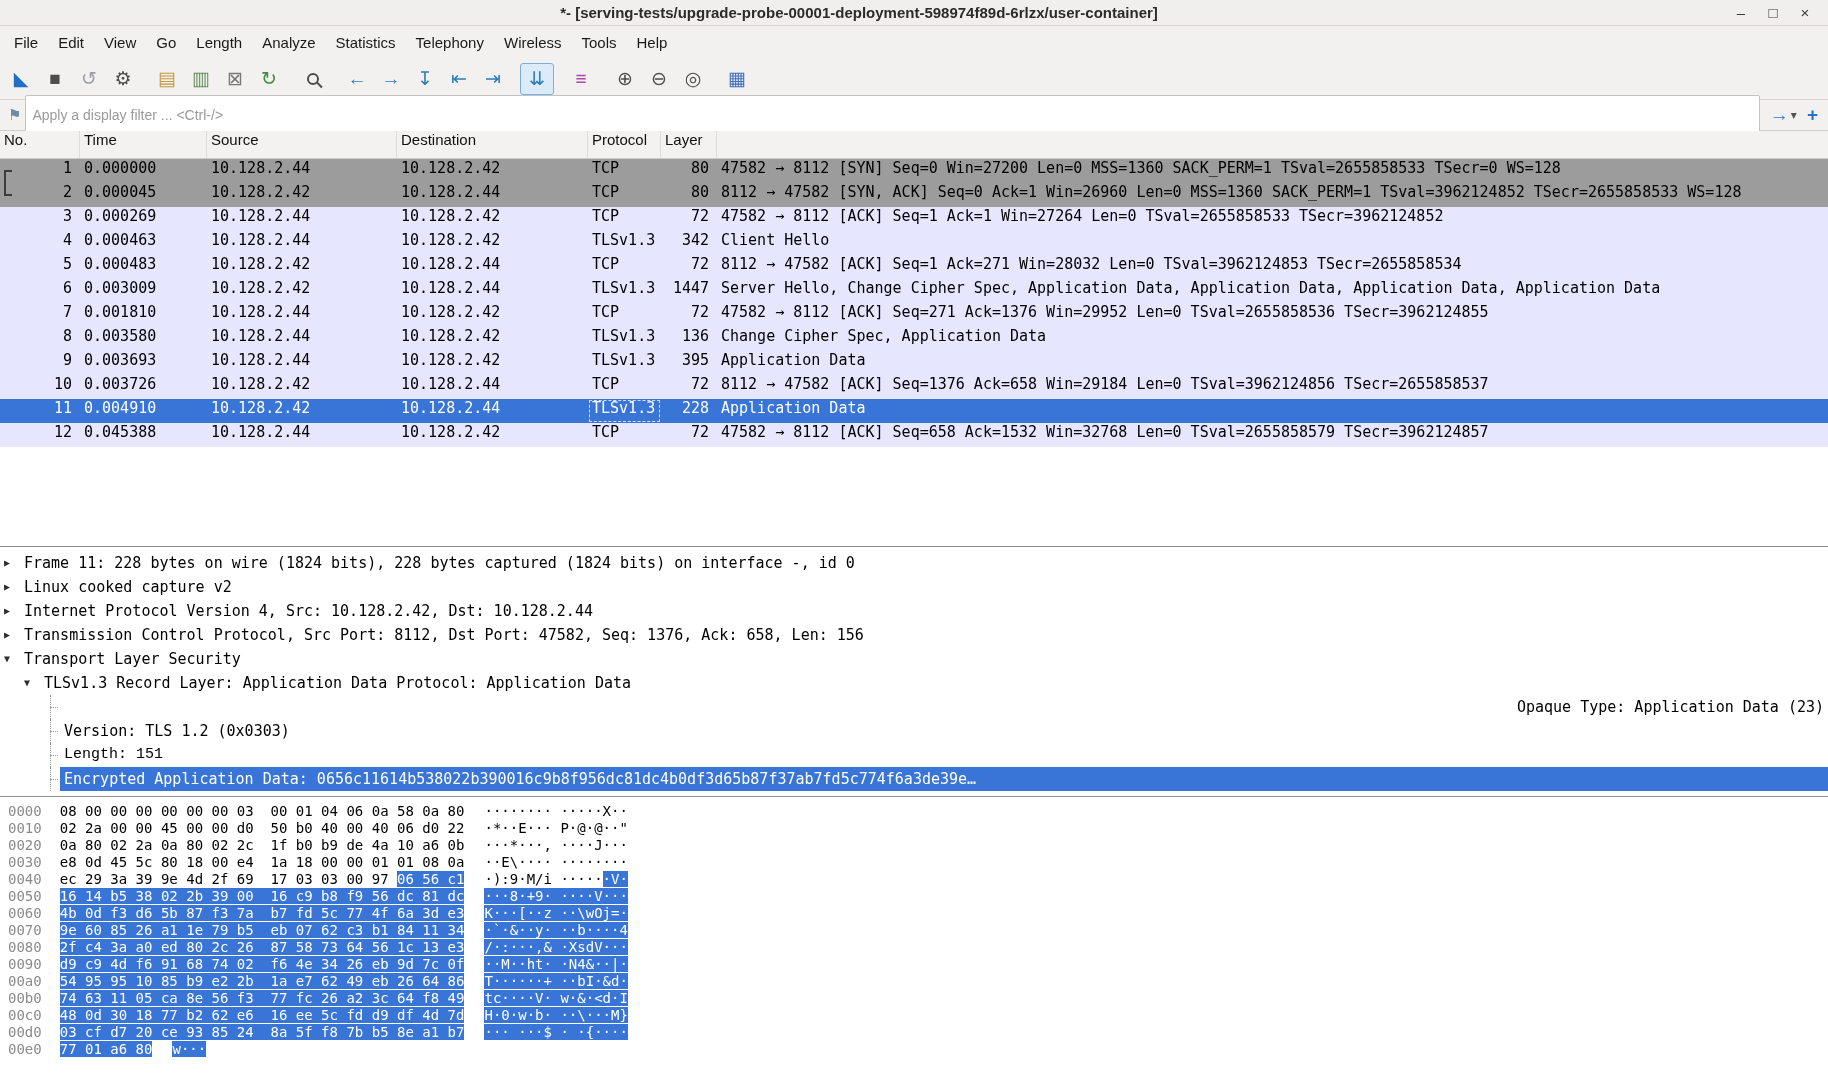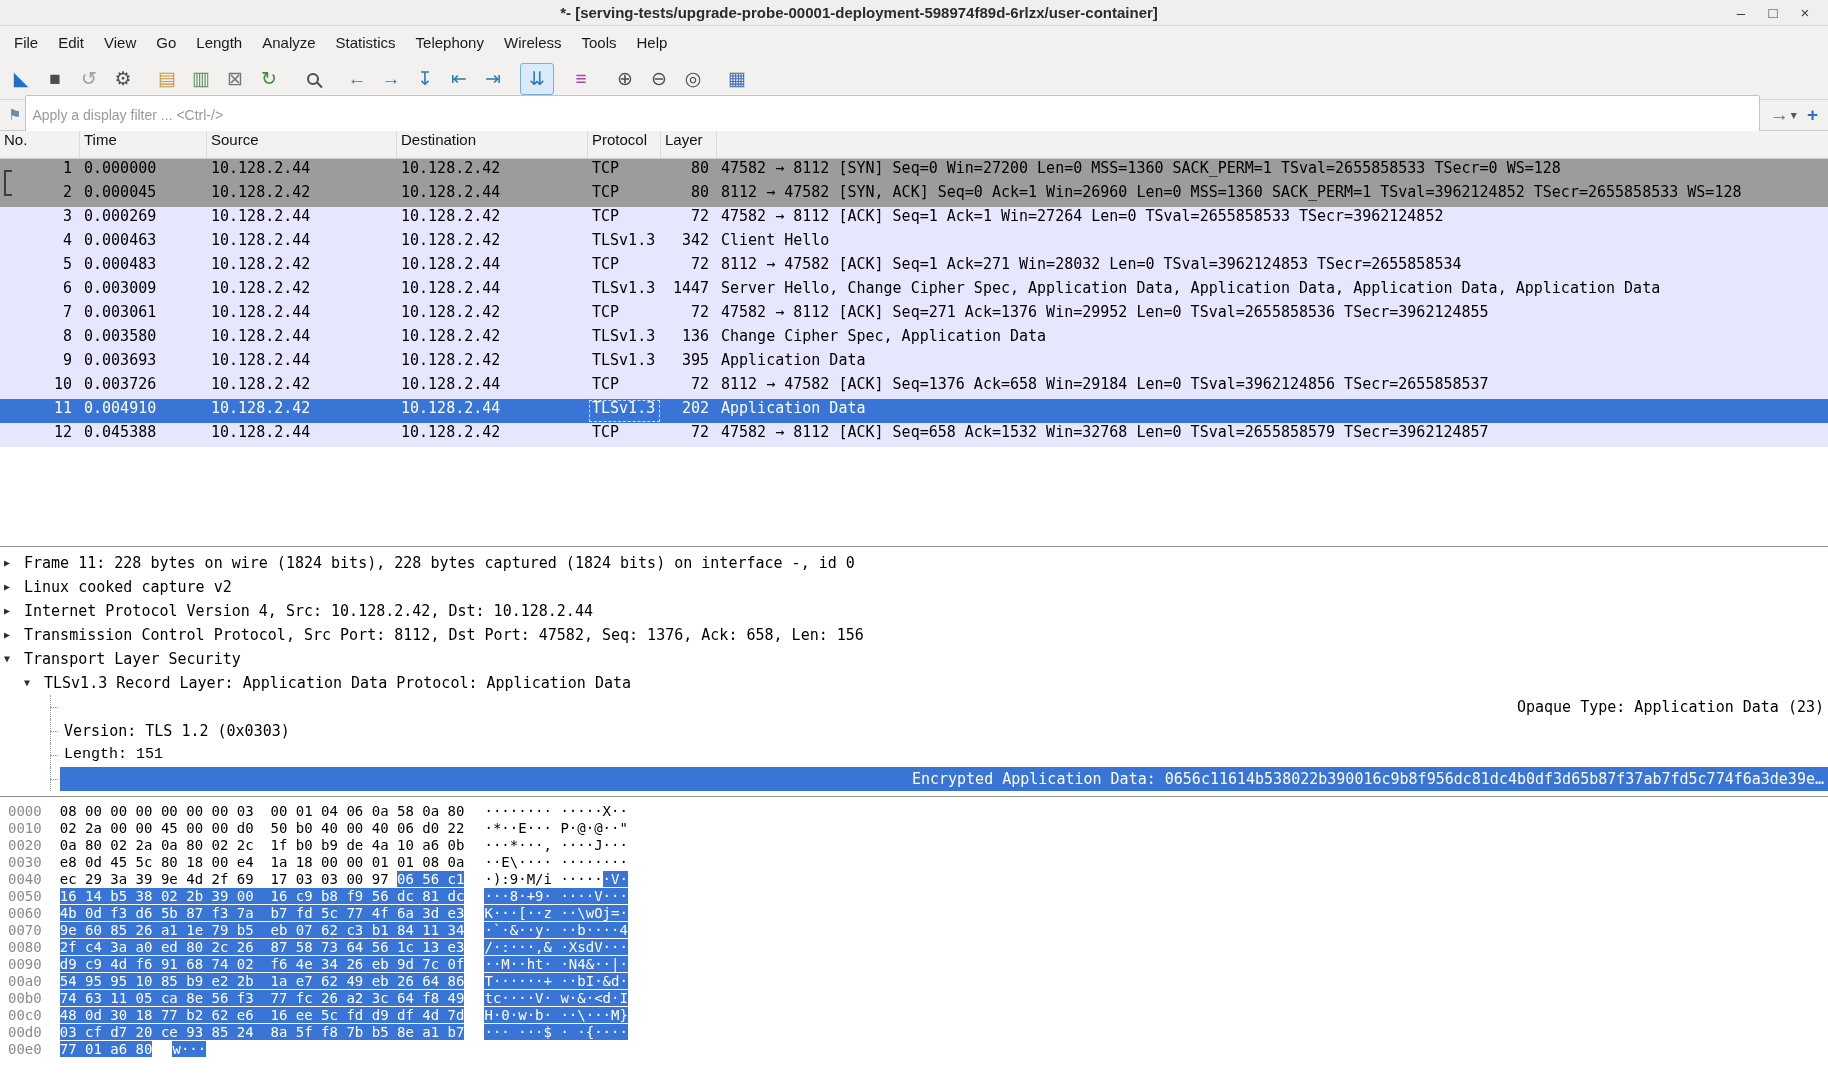--- a/index.html
+++ b/index.html
@@ -67,21 +67,21 @@
   .details { height:250px; padding-top:4px; background:#fff; overflow:hidden;
              font:15px "DejaVu Sans Mono",monospace; border-bottom:1px solid #8f8f8f; color:#000; }
   .detail-line { height:24px; line-height:24px; display:flex; white-space:nowrap; }
   .expander { flex:0 0 16px; width:16px; font-size:10px; color:#2e2e2e;
               display:flex; align-items:center; position:relative; }
   .lvl2 .expander::before { content:""; position:absolute; left:6px; top:0; bottom:0;
                             border-left:1px dotted #9a9a9a; }
   .lvl2 .expander::after { content:""; position:absolute; left:6px; top:50%; width:8px;
                             border-top:1px dotted #9a9a9a; }
   .detail-text { padding:0 4px; overflow:hidden; }
-  .detail-text.sel-text { background:var(--sel,#3875d7); color:#fff; flex:1;text-align:right; }
+  .detail-text.sel-text { background:var(--sel,#3875d7); color:#fff; flex:1; }
 
   
   .hexpane { flex:1; padding:6px 0 0 8px; background:#fff; overflow:hidden;
              font:14px "DejaVu Sans Mono",monospace; color:#000; }
   .hex-row { height:17px; line-height:17px; white-space:pre; }
   .hex-offset { color:#8a8a8a; margin-right:18px; }
   .hex-ascii { margin-left:20px; }
   .hl { background:var(--sel,#3875d7); color:#fff; }
 </style>
 </head>
@@ -242,21 +242,21 @@
           <div class="cell c0">6</div>
           <div class="cell c1">0.003009</div>
           <div class="cell c2">10.128.2.42</div>
           <div class="cell c3">10.128.2.44</div>
           <div class="cell c4">TLSv1.3</div>
           <div class="cell c5">1447</div>
           <div class="cell c6">Server Hello, Change Cipher Spec, Application Data, Application Data, Application Data, Application Data</div>
         </div>
         <div class="plist-row tcp">
           <div class="cell c0">7</div>
-          <div class="cell c1">0.003061</div>
+          <div class="cell c1">0.001810</div>
           <div class="cell c2">10.128.2.44</div>
           <div class="cell c3">10.128.2.42</div>
           <div class="cell c4">TCP</div>
           <div class="cell c5">72</div>
           <div class="cell c6">47582 → 8112 [ACK] Seq=271 Ack=1376 Win=29952 Len=0 TSval=2655858536 TSecr=3962124855</div>
         </div>
         <div class="plist-row tcp">
           <div class="cell c0">8</div>
           <div class="cell c1">0.003580</div>
           <div class="cell c2">10.128.2.44</div>
@@ -282,21 +282,21 @@
           <div class="cell c4">TCP</div>
           <div class="cell c5">72</div>
           <div class="cell c6">8112 → 47582 [ACK] Seq=1376 Ack=658 Win=29184 Len=0 TSval=3962124856 TSecr=2655858537</div>
         </div>
         <div class="plist-row selected">
           <div class="cell c0">11</div>
           <div class="cell c1">0.004910</div>
           <div class="cell c2">10.128.2.42</div>
           <div class="cell c3">10.128.2.44</div>
           <div class="cell c4 focus-cell">TLSv1.3</div>
-          <div class="cell c5">202</div>
+          <div class="cell c5">228</div>
           <div class="cell c6">Application Data</div>
         </div>
         <div class="plist-row tcp">
           <div class="cell c0">12</div>
           <div class="cell c1">0.045388</div>
           <div class="cell c2">10.128.2.44</div>
           <div class="cell c3">10.128.2.42</div>
           <div class="cell c4">TCP</div>
           <div class="cell c5">72</div>
           <div class="cell c6">47582 → 8112 [ACK] Seq=658 Ack=1532 Win=32768 Len=0 TSval=2655858579 TSecr=3962124857</div>

